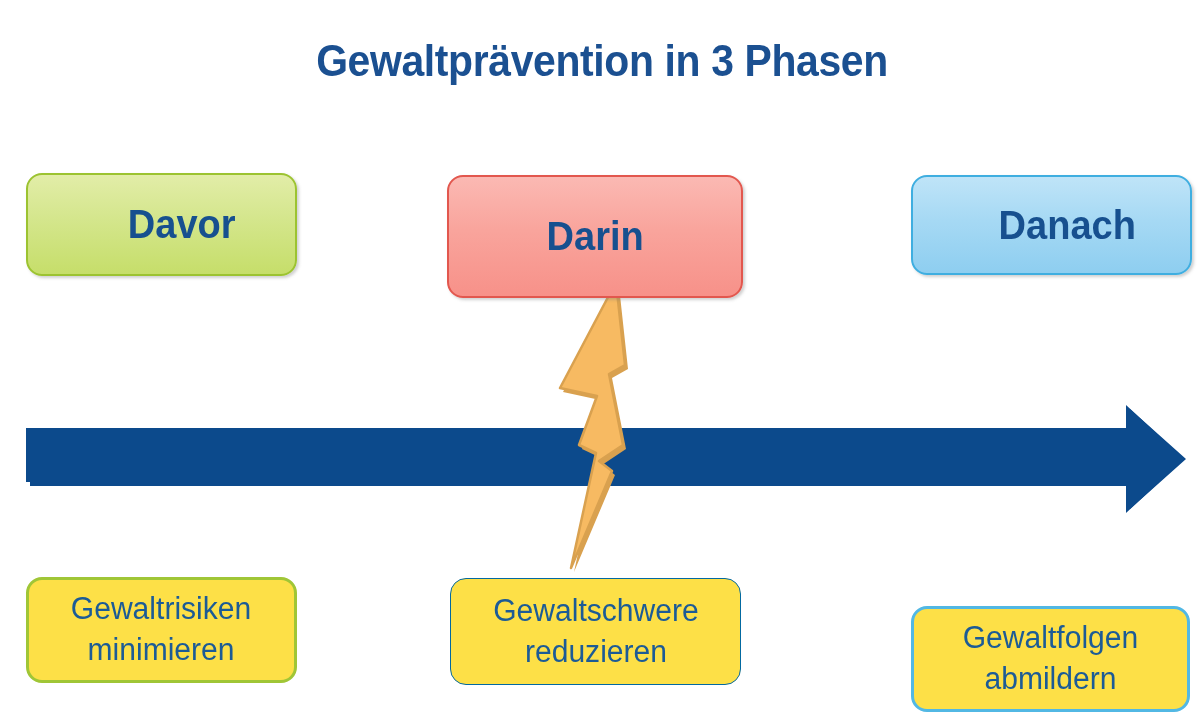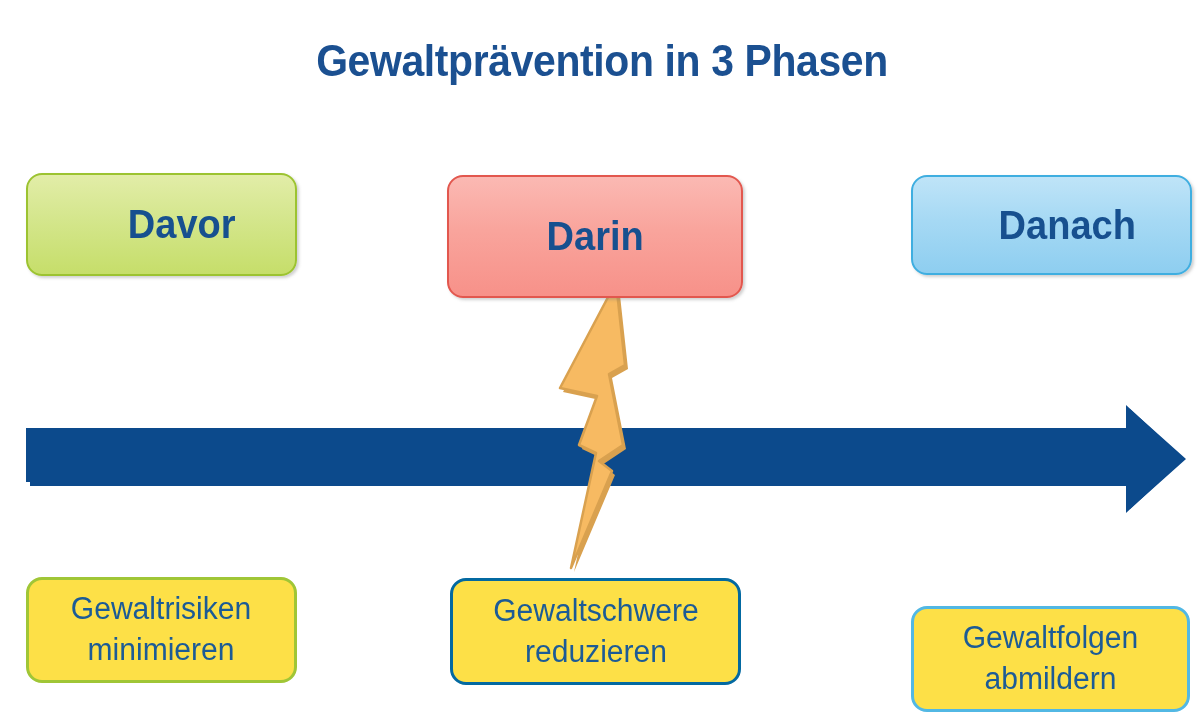--- a/index.html
+++ b/index.html
@@ -108,21 +108,21 @@
     top: 577px;
     width: 271px;
     height: 106px;
     border: 3px solid #A0C636;
   }
   #out-darin {
     left: 450px;
     top: 578px;
     width: 291px;
     height: 107px;
-    border: 3px solid #0369a1;
+    border: 1px solid #0369a1;
   }
   #out-danach {
     left: 911px;
     top: 577px;
     width: 279px;
     height: 106px;
     border: 3px solid #52B8E4;
     margin-top: 29px;
   }
 

